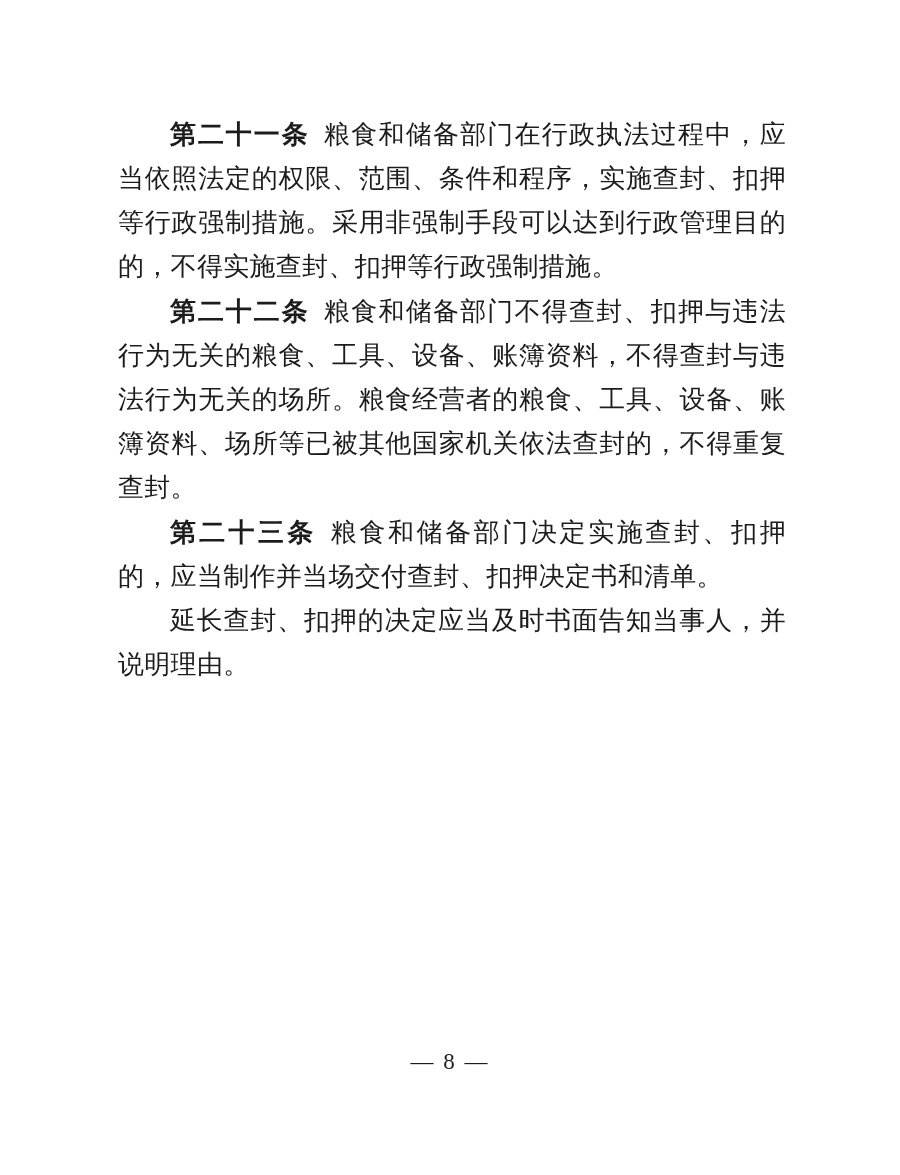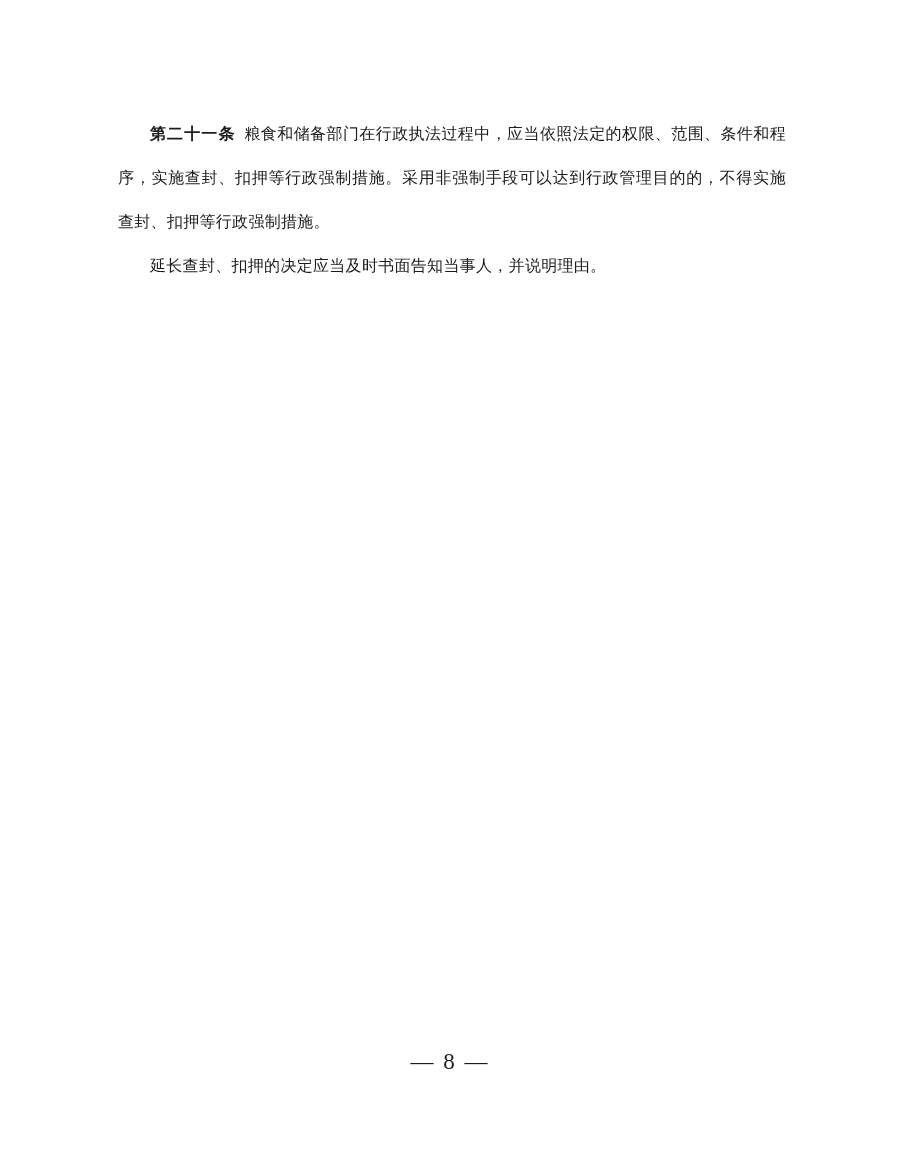--- a/index.html
+++ b/index.html
@@ -16,21 +16,21 @@
     color: #1c1c1c;
   }
   .doc-page {
     position: absolute;
     left: 118px;
     top: 112px;
     width: 668px;
   }
   .paragraph {
     margin: 0;
-    font-size: 16px;
+    font-size: 26px;
     line-height: 44px;
     text-align: justify;
     text-justify: inter-ideograph;
     text-indent: 2em;
     letter-spacing: 0.3px;
   }
   .art-title {
     font-family: "Liberation Sans", sans-serif;
     font-weight: 700;
     margin-right: 0.55em;
@@ -46,16 +46,18 @@
     line-height: 28px;
     color: #1c1c1c;
     letter-spacing: 2px;
   }
 </style>
 </head>
 <body>
 
 <div class="doc-page">
     <p class="paragraph"><span class="art-title">第二十一条</span><span>粮食和储备部门在行政执法过程中，应当依照法定的权限、范围、条件和程序，实施查封、扣押等行政强制措施。采用非强制手段可以达到行政管理目的的，不得实施查封、扣押等行政强制措施。</span></p>
+    <p class="paragraph"><span class="art-title">第二十二条</span><span>粮食和储备部门不得查封、扣押与违法行为无关的粮食、工具、设备、账簿资料，不得查封与违法行为无关的场所。粮食经营者的粮食、工具、设备、账簿资料、场所等已被其他国家机关依法查封的，不得重复查封。</span></p>
+    <p class="paragraph"><span class="art-title">第二十三条</span><span>粮食和储备部门决定实施查封、扣押的，应当制作并当场交付查封、扣押决定书和清单。</span></p>
     <p class="paragraph"><span>延长查封、扣押的决定应当及时书面告知当事人，并说明理由。</span></p>
   </div>
 
 <div class="footer">— 8 —</div>
 
 </body></html>

